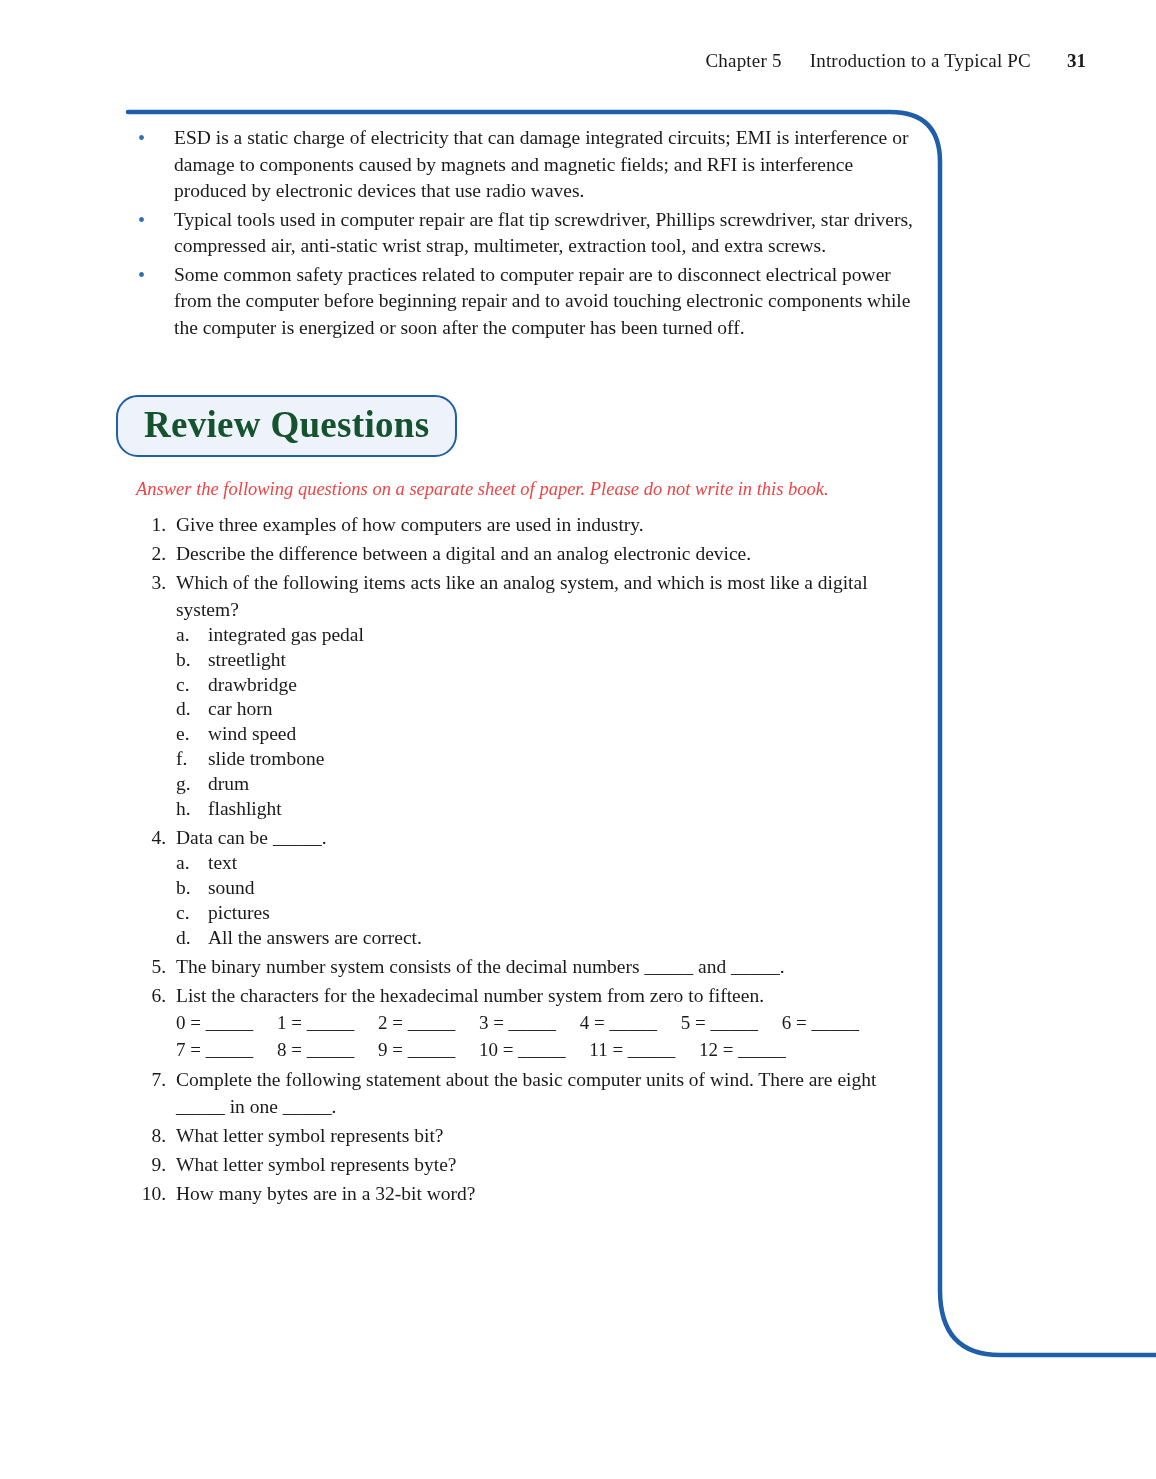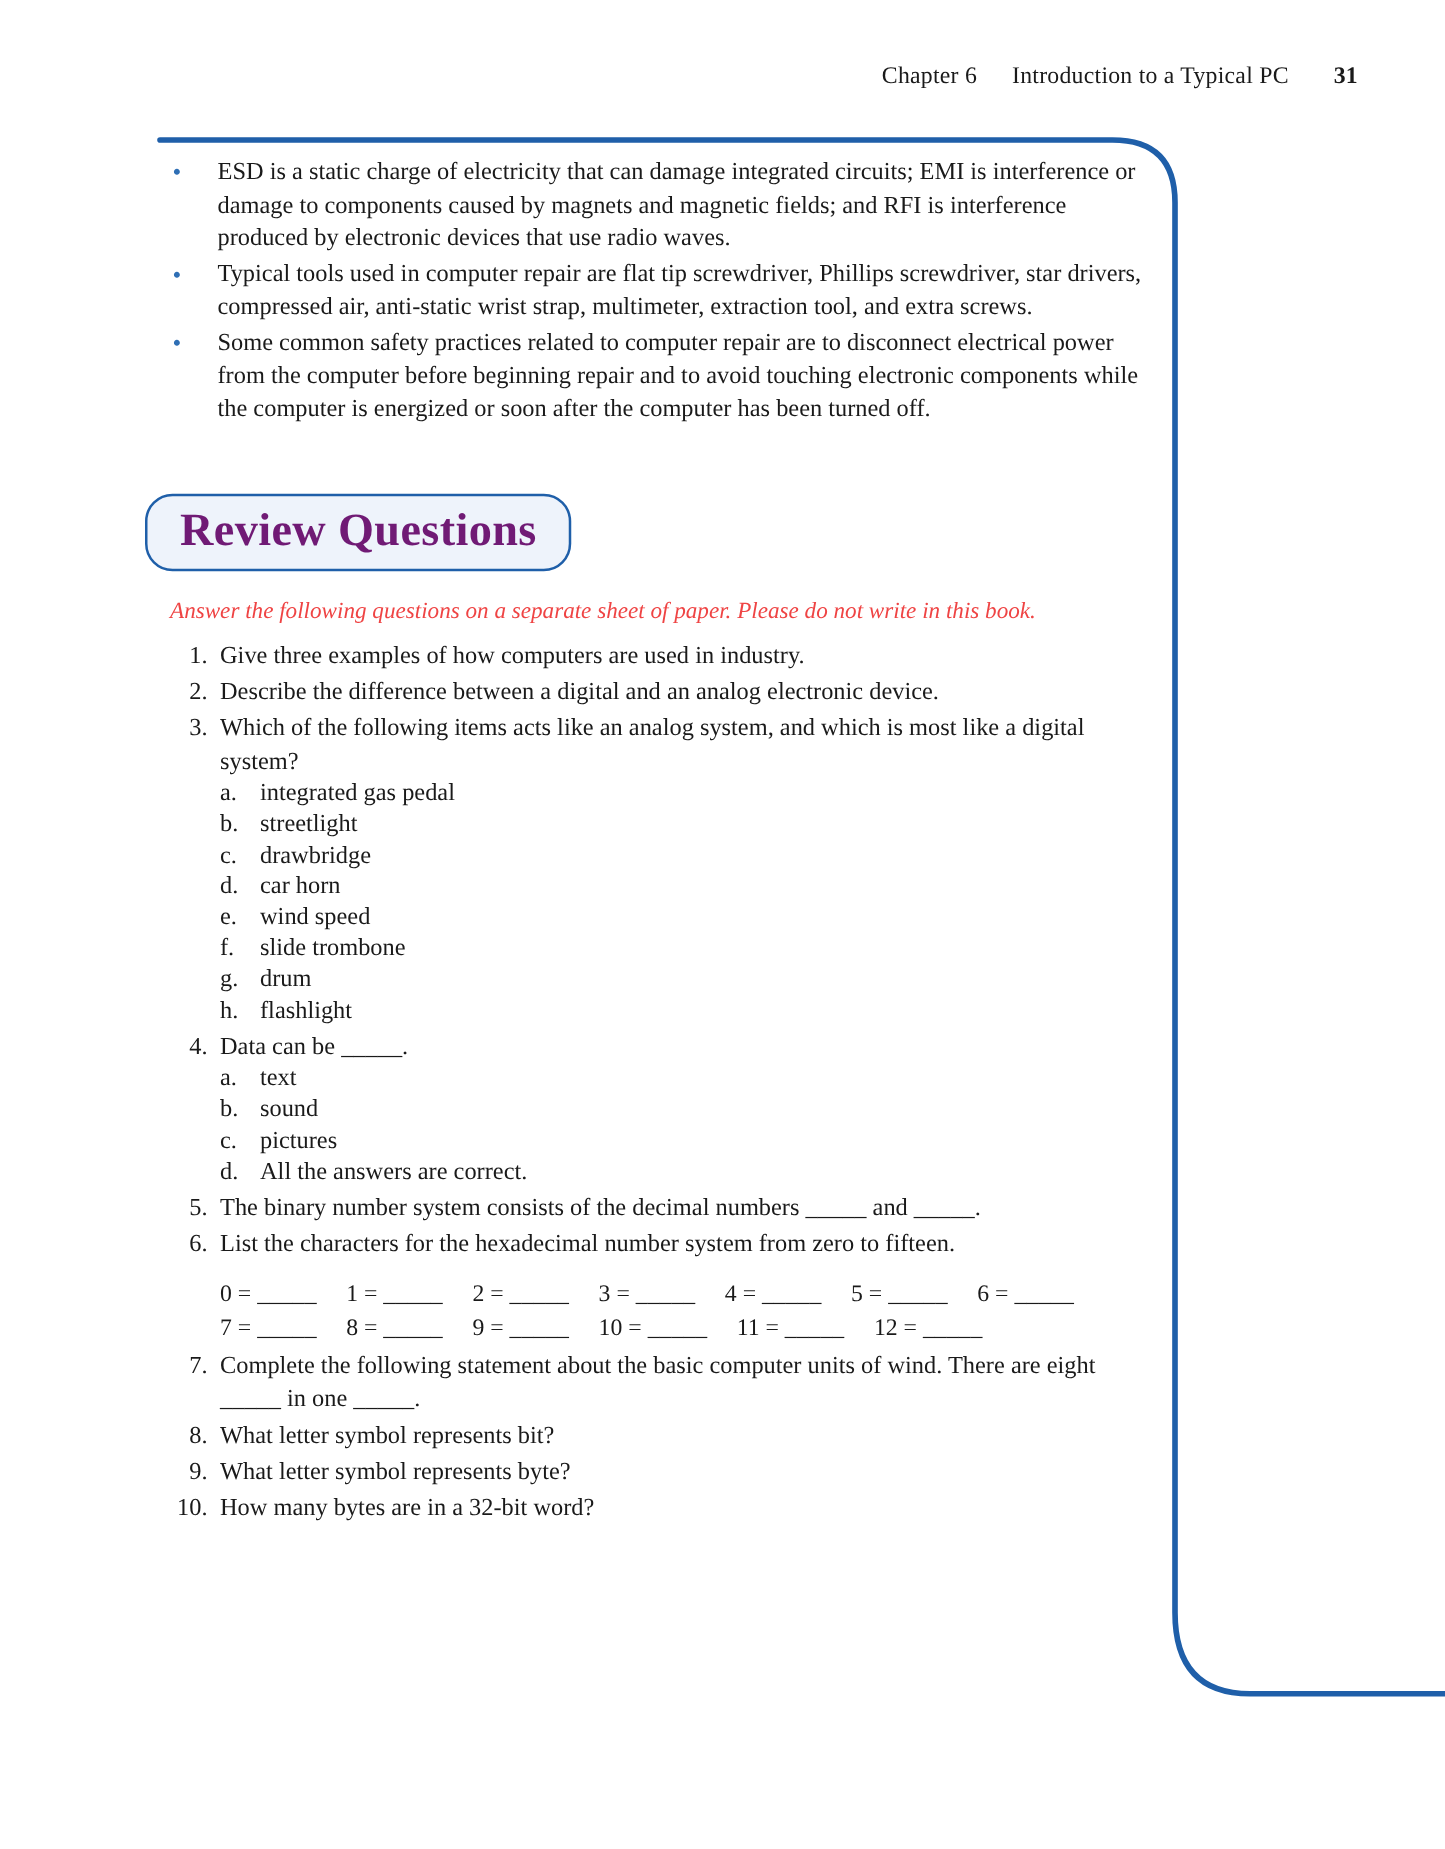--- a/index.html
+++ b/index.html
@@ -86,21 +86,21 @@
   .rq-banner {
     display: inline-block;
     border: 2px solid #1f5fa9;
     border-radius: 22px;
     background: #eef3fb;
     padding: 6px 26px 9px 26px;
   }
   .rq-banner .rq-title {
     font-size: 37px;
     font-weight: bold;
-    color: #701a75;
+    color: #14532d;
     letter-spacing: 0.3px;
     font-family: "Liberation Serif", serif;
   }
 
   .instruction {
     margin-top: 22px;
     margin-left: 8px;
     font-style: italic;
     font-size: 18.5px;
     color: #ef4444;
@@ -141,36 +141,36 @@
     line-height: 1.28;
   }
   ol.sub > li > .subnum {
     position: absolute;
     left: 0;
     top: 0;
     width: 22px;
     text-align: left;
   }
 
-  .hexrows { margin-top: 14px; }
+  .hexrows { margin-top: 1px; }
   .hexrow {
     font-size: 19px;
     line-height: 1.42;
     white-space: pre;
   }
 </style>
 </head>
 <body>
 
 <svg class="frame" viewBox="0 0 1156 1479" xmlns="http://www.w3.org/2000/svg">
   <path d="M128,112 L890,112 Q940,112 940,162 L940,1290 Q940,1355 1000,1355 L1156,1355" fill="none" stroke="#1f5fa9" stroke-width="4.5" stroke-linecap="round"></path>
 </svg>
 
 <div class="header">
-  <span class="chapter-num">Chapter 6</span>
+  <span class="chapter-num">Chapter 5</span>
   <span class="chapter-title">Introduction to a Typical PC</span>
   <span class="page-num">31</span>
 </div>
 
 <div class="content">
 
   <ul class="summary">
     <li>
       <span class="dot">•</span>
       <span>ESD is a static charge of electricity that can damage integrated circuits; EMI is interference or damage to components caused by magnets and magnetic fields; and RFI is interference produced by electronic devices that use radio waves.</span>

